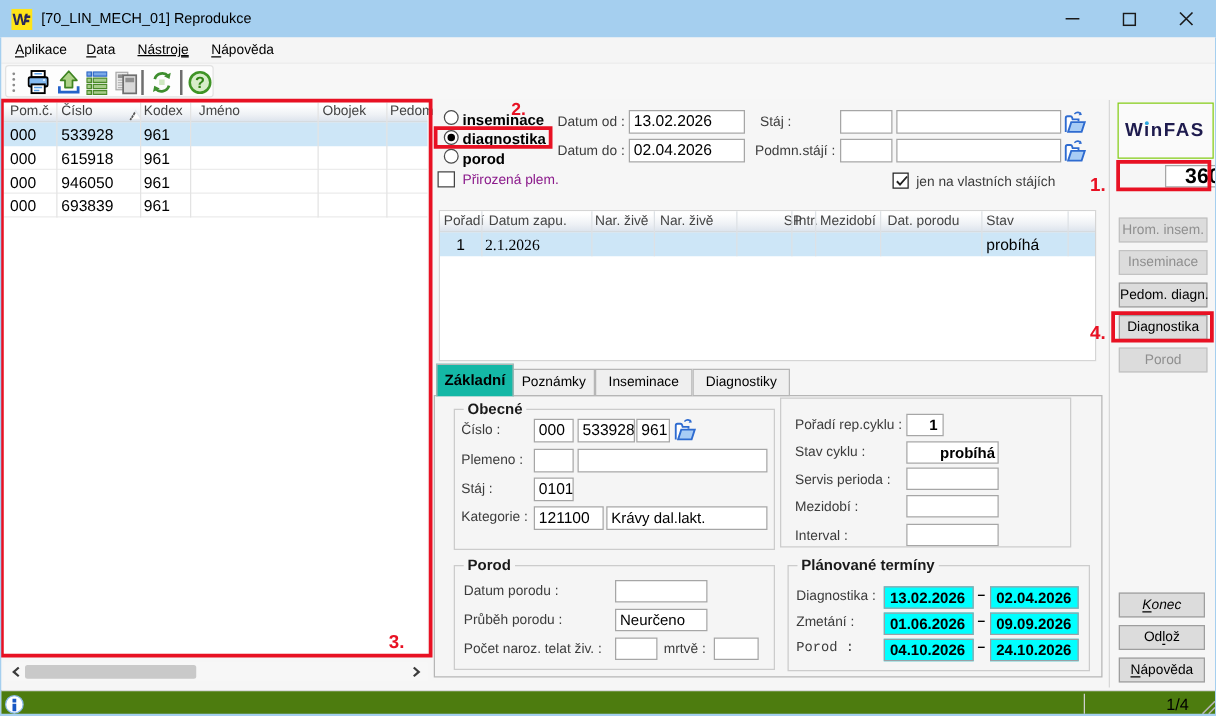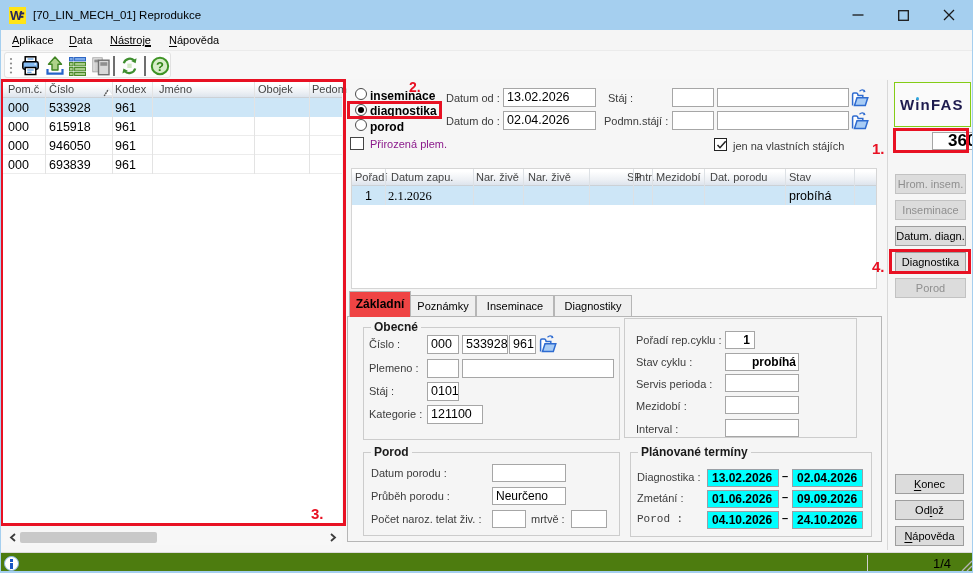--- a/index.html
+++ b/index.html
@@ -246,21 +246,21 @@
     <div class="abs" style="left:433px; top:0; width:1px; height:36px; background:#dde1e5;"></div>
     <div class="abs" style="left:502px; top:0; width:1px; height:36px; background:#dde1e5;"></div>
   </div>
 
   <div class="rlab" style="left:872px; top:258px;">4.</div>
 
   <div class="abs" style="left:347px; top:316px; width:535px; height:226px; background:#f5f5f5; border:1px solid #b6b6b6;"></div>
   <div class="abs" style="left:410px; top:295px; width:66px; height:22px; background:#efefef; border:1px solid #b6b6b6; text-align:center; line-height:21px;">Poznámky</div>
   <div class="abs" style="left:476px; top:295px; width:78px; height:22px; background:#efefef; border:1px solid #b6b6b6; text-align:center; line-height:21px;">Inseminace</div>
   <div class="abs" style="left:554px; top:295px; width:78px; height:22px; background:#efefef; border:1px solid #b6b6b6; text-align:center; line-height:21px;">Diagnostiky</div>
-  <div class="abs" style="left:349px; top:291px; width:62px; height:26px; background:#ef4444; border:1px solid #b6b6b6; border-bottom:none; text-align:center; line-height:25px; font-weight:bold; font-size:12px;">Základní</div>
+  <div class="abs" style="left:349px; top:291px; width:62px; height:26px; background:#14b8a6; border:1px solid #b6b6b6; border-bottom:none; text-align:center; line-height:25px; font-weight:bold; font-size:12px;">Základní</div>
 
   <div class="grp" style="left:363px; top:327px; width:257px; height:113px;">
       <b>Obecné</b>
     </div>
   <div class="lbl" style="left:369px; top:338px;">Číslo :</div>
   <div class="fld" style="left:427px; top:335px; width:32px; height:19px; line-height:17px; font-size:12.5px;">000</div>
   <div class="fld" style="left:462px; top:335px; width:46px; height:19px; line-height:17px; font-size:12.5px;">533928</div>
   <div class="fld" style="left:509px; top:335px; width:27px; height:19px; line-height:17px; font-size:12.5px;">961</div>
   <svg class="abs" style="left:539px; top:334px;" width="18" height="19" viewBox="0 0 18 19">
       <path d="M8.5 3.2 Q11 0.8 13.3 2.8" fill="none" stroke="#2e6bd0" stroke-width="1.2"></path>
@@ -268,20 +268,21 @@
       <path d="M1.6 17.5 L1.6 6.5 Q1.6 5 3 5 L5.4 5 Q6.4 5 6.7 6 L7.1 7.5 L11.8 7.5 L11.8 9" fill="#fff" stroke="#2e6bd0" stroke-width="1.5"></path>
       <path d="M3.5 17.5 L6 9.7 L16.8 9.7 L14.3 17.5 Z" fill="#a8ccf5" stroke="#2e6bd0" stroke-width="1.5"></path>
     </svg>
   <div class="lbl" style="left:369px; top:362px;">Plemeno :</div>
   <div class="fld" style="left:427px; top:359px; width:32px; height:19px;"></div>
   <div class="fld" style="left:462px; top:359px; width:152px; height:19px;"></div>
   <div class="lbl" style="left:369px; top:385px;">Stáj :</div>
   <div class="fld" style="left:427px; top:382px; width:32px; height:19px; line-height:17px; font-size:12.5px;">0101</div>
   <div class="lbl" style="left:369px; top:408px;">Kategorie :</div>
   <div class="fld" style="left:427px; top:405px; width:56px; height:19px; line-height:17px; font-size:12.5px;">121100</div>
+  <div class="fld" style="left:485px; top:405px; width:129px; height:19px; line-height:17px;">Krávy dal.lakt.</div>
 
   <div class="grp" style="left:624px; top:318px; width:233px; height:120px;"></div>
   <div class="lbl" style="left:636px; top:334px;">Pořadí rep.cyklu :</div>
   <div class="fld" style="left:725px; top:331px; width:30px; height:18px; font-weight:bold; text-align:right; padding-right:4px; line-height:16px;">1</div>
   <div class="lbl" style="left:636px; top:356px;">Stav cyklu :</div>
   <div class="fld" style="left:725px; top:353px; width:74px; height:18px; font-weight:bold; text-align:right; padding-right:2px; line-height:16px;">probíhá</div>
   <div class="lbl" style="left:636px; top:378px;">Servis perioda :</div>
   <div class="fld" style="left:725px; top:374px; width:74px; height:18px;"></div>
   <div class="lbl" style="left:636px; top:400px;">Mezidobí :</div>
   <div class="fld" style="left:725px; top:396px; width:74px; height:18px;"></div>
@@ -319,26 +320,26 @@
   <div class="abs" style="left:887px; top:80px; width:1px; height:470px; background:#d8d8d8;"></div>
   <div class="abs" style="left:894px; top:82px; width:77px; height:45px; background:#fafafa; border:1px solid #84cc16;">
     <div class="abs" style="left:5px; top:13px; font-weight:bold; font-size:15px; color:#1e1b4e; letter-spacing:1.2px;">W<span style="position:relative;">i<span style="position:absolute; left:0.5px; top:0.5px; width:3px; height:3px; background:#2da9e1; border-radius:50%;"></span></span>nFAS</div>
   </div>
   <div class="fld" style="left:896px; top:132px; width:70px; height:18px; text-align:center; font-weight:bold; font-size:17px; line-height:16px; padding:0;margin-left:36px;">3605</div>
   <div class="redbox" style="left:893px; top:128px; width:76px; height:25px;"></div>
   <div class="rlab" style="left:872px; top:140px;">1.</div>
 
   <div class="btn dis" style="left:895px; top:174px; width:71px; height:20px; line-height:18px;">Hrom. insem.</div>
   <div class="btn dis" style="left:895px; top:200px; width:71px; height:20px; line-height:18px;">Inseminace</div>
-  <div class="btn" style="left:895px; top:226px; width:71px; height:20px; line-height:18px;">Datum. diagn.</div>
+  <div class="btn" style="left:895px; top:226px; width:71px; height:20px; line-height:18px;">Pedom. diagn.</div>
   <div class="btn" style="left:895px; top:252px; width:71px; height:20px; line-height:18px;">Diagnostika</div>
   <div class="redbox" style="left:889px; top:249px; width:82px; height:25px;"></div>
   <div class="btn dis" style="left:895px; top:278px; width:71px; height:20px; line-height:18px;">Porod</div>
 
-  <div class="btn" style="left:895px; top:474px; width:69px; height:20px; line-height:18px;"><u>K</u>onec</div>
+  <div class="btn" style="left:895px; top:474px; width:69px; height:20px; line-height:18px;font-style:italic;"><u>K</u>onec</div>
   <div class="btn" style="left:895px; top:500px; width:69px; height:20px; line-height:18px;">Od<u>l</u>ož</div>
   <div class="btn" style="left:895px; top:526px; width:69px; height:20px; line-height:18px;"><u>N</u>ápověda</div>
 
   <div class="abs" style="left:1px; top:552px; width:971px; height:20px; background:#4d7c0f; border-top:1px solid #dadada;">
     <div class="abs" style="left:3px; top:3px; width:15px; height:15px; border:1.2px solid #8ab9ea; border-radius:50%; background:#fff;"></div>
     <div class="abs" style="left:9px; top:6px; width:3px; height:3px; background:#1857c4;"></div>
     <div class="abs" style="left:9px; top:10px; width:3px; height:6px; background:#1857c4;"></div>
     <div class="abs" style="left:866px; top:2px; width:1px; height:16px; background:#cfcfcf;"></div>
     <div class="abs" style="left:932px; top:3px; font-size:13px;">1/4</div>
     <svg class="abs" style="left:960px; top:7px;" width="12" height="12" viewBox="0 0 12 12">

